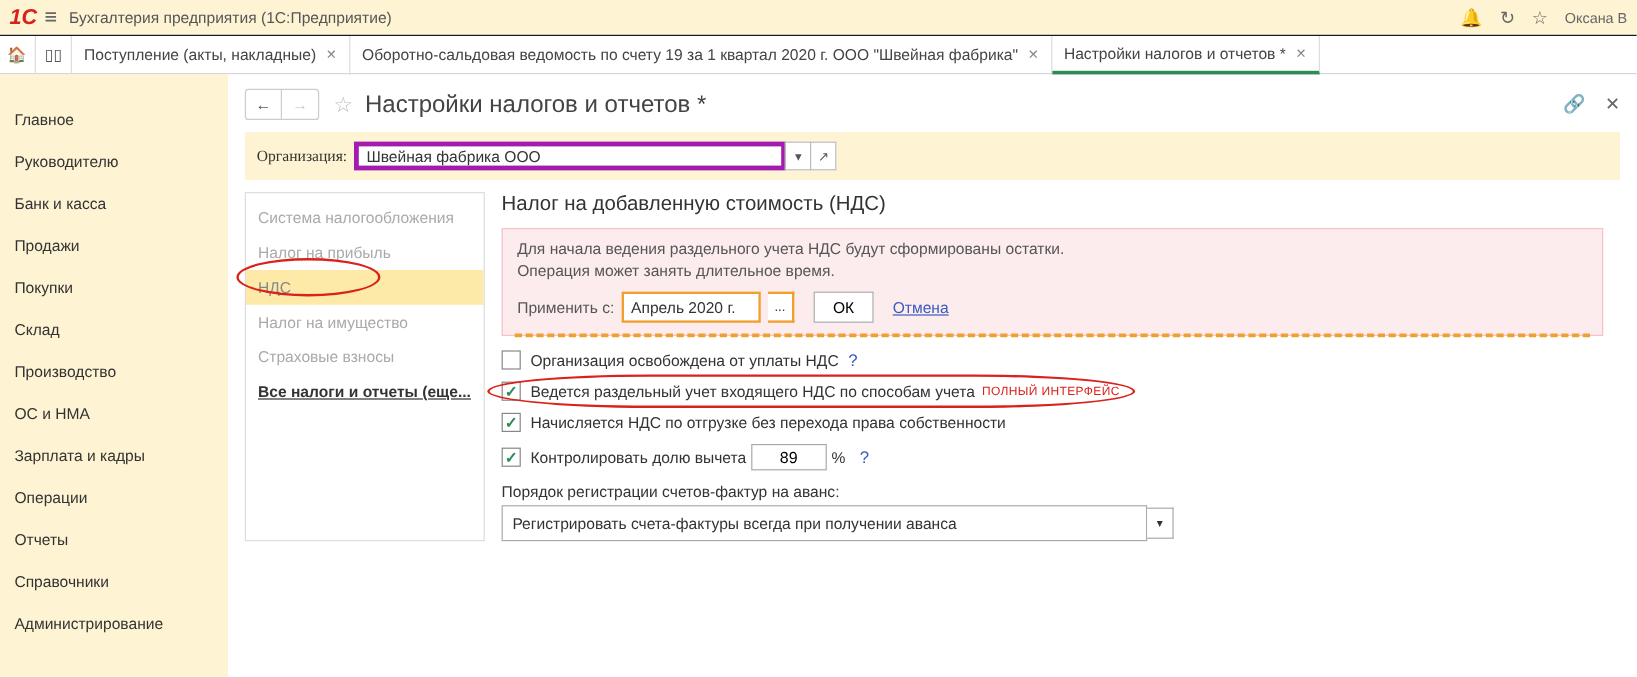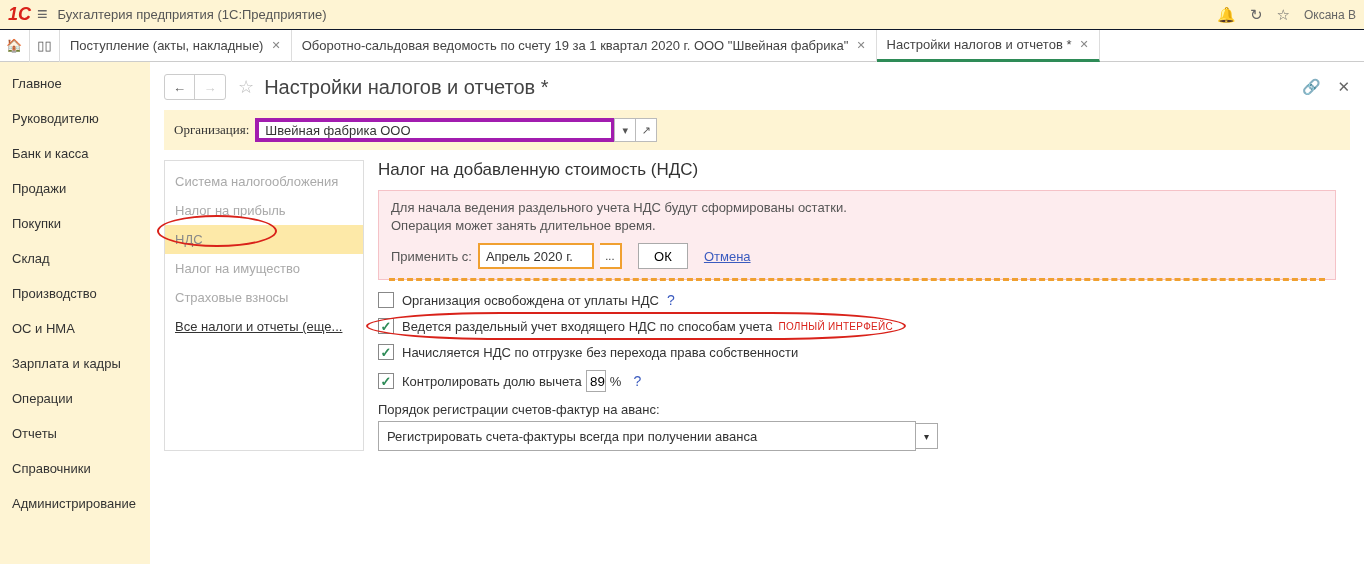--- a/index.html
+++ b/index.html
@@ -12,21 +12,21 @@
 .titlebar-right .icon { cursor: pointer; font-size: 15px; }
 .username { font-size: 12px; }
 
 .tabbar { display: flex; align-items: center; background: #fff; height: 32px; border-bottom: 1px solid #ccc; }
 .home-btn, .panels-btn { width: 30px; height: 32px; display: flex; align-items: center; justify-content: center; border-right: 1px solid #ddd; cursor: pointer; color: #555; }
 .tab { display: flex; align-items: center; height: 32px; padding: 0 10px; border-right: 1px solid #ddd; cursor: pointer; color: #444; position: relative; }
 .tab.active { border-bottom: 3px solid #2e8b57; }
 .tab .close { margin-left: 8px; color: #888; font-size: 11px; }
 
 .body { display: flex; height: calc(564px - 30px - 32px); }
-.nav { width: 150px; background: #fef4d3; padding-top: 4px; }
+.nav { width: 190px; background: #fef4d3; padding-top: 20px; }
 .nav-item { padding: 10px 12px; color: #333; cursor: pointer; font-size: 13px; }
 
 .content { flex: 1; padding: 12px 14px 0 14px; background: #fff; overflow: hidden; }
 .page-header { display: flex; align-items: center; margin-bottom: 10px; }
 .nav-arrows { display: flex; border: 1px solid #ccc; border-radius: 3px; margin-right: 12px; }
 .nav-arrow { width: 30px; height: 24px; display: flex; align-items: center; justify-content: center; cursor: pointer; color: #555; }
 .nav-arrow:first-child { border-right: 1px solid #ccc; }
 .star-icon { color: #bbb; font-size: 18px; margin-right: 10px; }
 .page-title { font-size: 20px; color: #444; }
 .page-header-right { margin-left: auto; display: flex; gap: 16px; color: #666; }
@@ -34,42 +34,42 @@
 
 .org-bar { background: #fef4d3; padding: 8px 10px; display: flex; align-items: center; margin-bottom: 10px; }
 .org-label { margin-right: 6px; color: #333; font-family: Liberation Serif, serif; }
 .org-select { flex: 0 0 360px; height: 24px; border: 4px solid #a21caf; background: #fff; padding: 0 6px; display: flex; align-items: center; }
 .small-btn { width: 22px; height: 24px; border: 1px solid #bbb; background: #fff; display: flex; align-items: center; justify-content: center; cursor: pointer; margin-left: -1px; font-size: 11px; color: #555; }
 
 .settings-layout { display: flex; gap: 0; }
 .category-list { width: 200px; border: 1px solid #ddd; padding: 6px 0; }
 .cat-item { padding: 7px 10px; color: #aaa; cursor: pointer; font-size: 13px; }
 .cat-item.active { background: #fde9a8; color: #888; position: relative; }
-.cat-item.link { color: #333; text-decoration: underline; }
+.cat-item.link { color: #333; text-decoration: underline; font-weight: bold; }
 .highlight-oval { position: absolute; border: 2px solid #d9221a; border-radius: 50%; pointer-events: none; }
 
 .settings-panel { flex: 1; padding: 0 14px; }
 .panel-title { font-size: 17px; color: #333; margin-bottom: 10px; }
 .pink-box { background: #fdecee; border: 1px solid #f5c2c7; padding: 8px 12px 10px 12px; margin-bottom: 12px; position: relative; }
 .pink-text { color: #555; font-size: 13px; line-height: 1.4; margin-bottom: 8px; }
 .apply-row { display: flex; align-items: center; gap: 6px; }
 .apply-label { color: #555; }
 .date-input { width: 116px; height: 26px; border: 2px solid #f0a030; background: #fff; padding: 4px 6px; display: flex; align-items: center; }
 .ellipsis-btn { width: 22px; height: 26px; border: 2px solid #f0a030; border-left: none; background: #fff; display: flex; align-items: center; justify-content: center; cursor: pointer; font-size: 11px; }
 .ok-btn { width: 50px; height: 26px; border: 1px solid #aaa; background: #fff; margin-left: 10px; cursor: pointer; font-size: 13px; }
 .cancel-link { color: #3b5bbf; text-decoration: underline; margin-left: 10px; cursor: pointer; }
 .dashed-underline { position: absolute; bottom: -2px; left: 10px; right: 10px; border-bottom: 3px dashed #f0a030; }
 
 .check-row { display: flex; align-items: center; margin-bottom: 10px; position: relative; }
 .checkbox { width: 16px; height: 16px; border: 1px solid #888; margin-right: 8px; display: flex; align-items: center; justify-content: center; background: #fff; }
 .checkbox.checked::after { content: "✓"; color: #2e8b57; font-weight: bold; font-size: 13px; }
 .check-label { color: #333; }
 .help-icon { color: #3b5bbf; margin-left: 8px; font-size: 14px; cursor: pointer; }
 .full-interface { color: #d9221a; font-size: 10px; margin-left: 6px; letter-spacing: 0.3px; }
-.num-input { width: 20px; height: 22px; border: 1px solid #aaa; text-align: right; margin: 0 4px; }
+.num-input { width: 63px; height: 22px; border: 1px solid #aaa; text-align: center; margin: 0 4px; }
 .pct { color: #333; margin-right: 4px; }
 
 .field-label { color: #333; margin-bottom: 4px; margin-top: 6px; }
 .dropdown { display: flex; align-items: center; width: 560px; }
 .dropdown-input { flex: 1; height: 30px; border: 1px solid #aaa; padding: 0 8px; display: flex; align-items: center; background: #fff; }
 .dropdown-btn { width: 22px; height: 26px; border: 1px solid #aaa; border-left: none; background: #fff; display: flex; align-items: center; justify-content: center; cursor: pointer; font-size: 10px; }
 
 .big-oval { position: absolute; border: 2px solid #d9221a; border-radius: 50% / 100%; pointer-events: none; width: 540px; height: 28px; left: -12px; top: -6px; }
 </style>
 </head>

